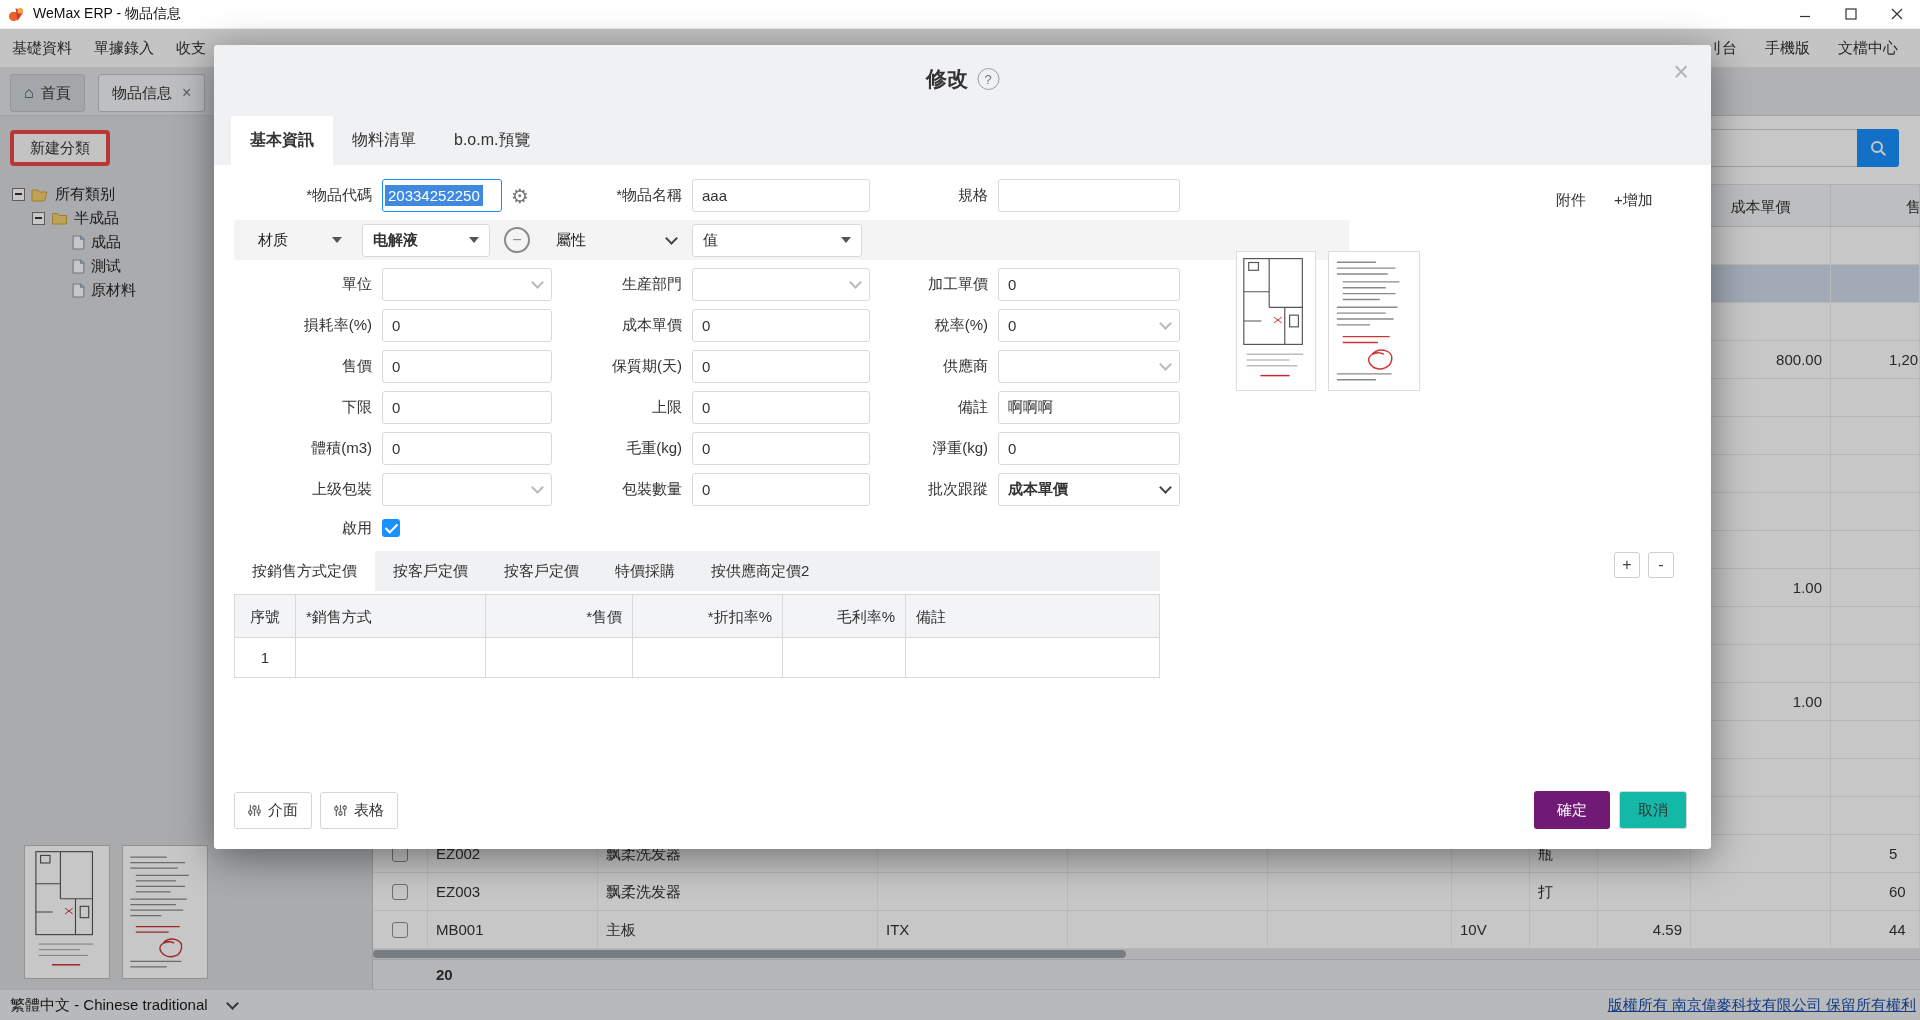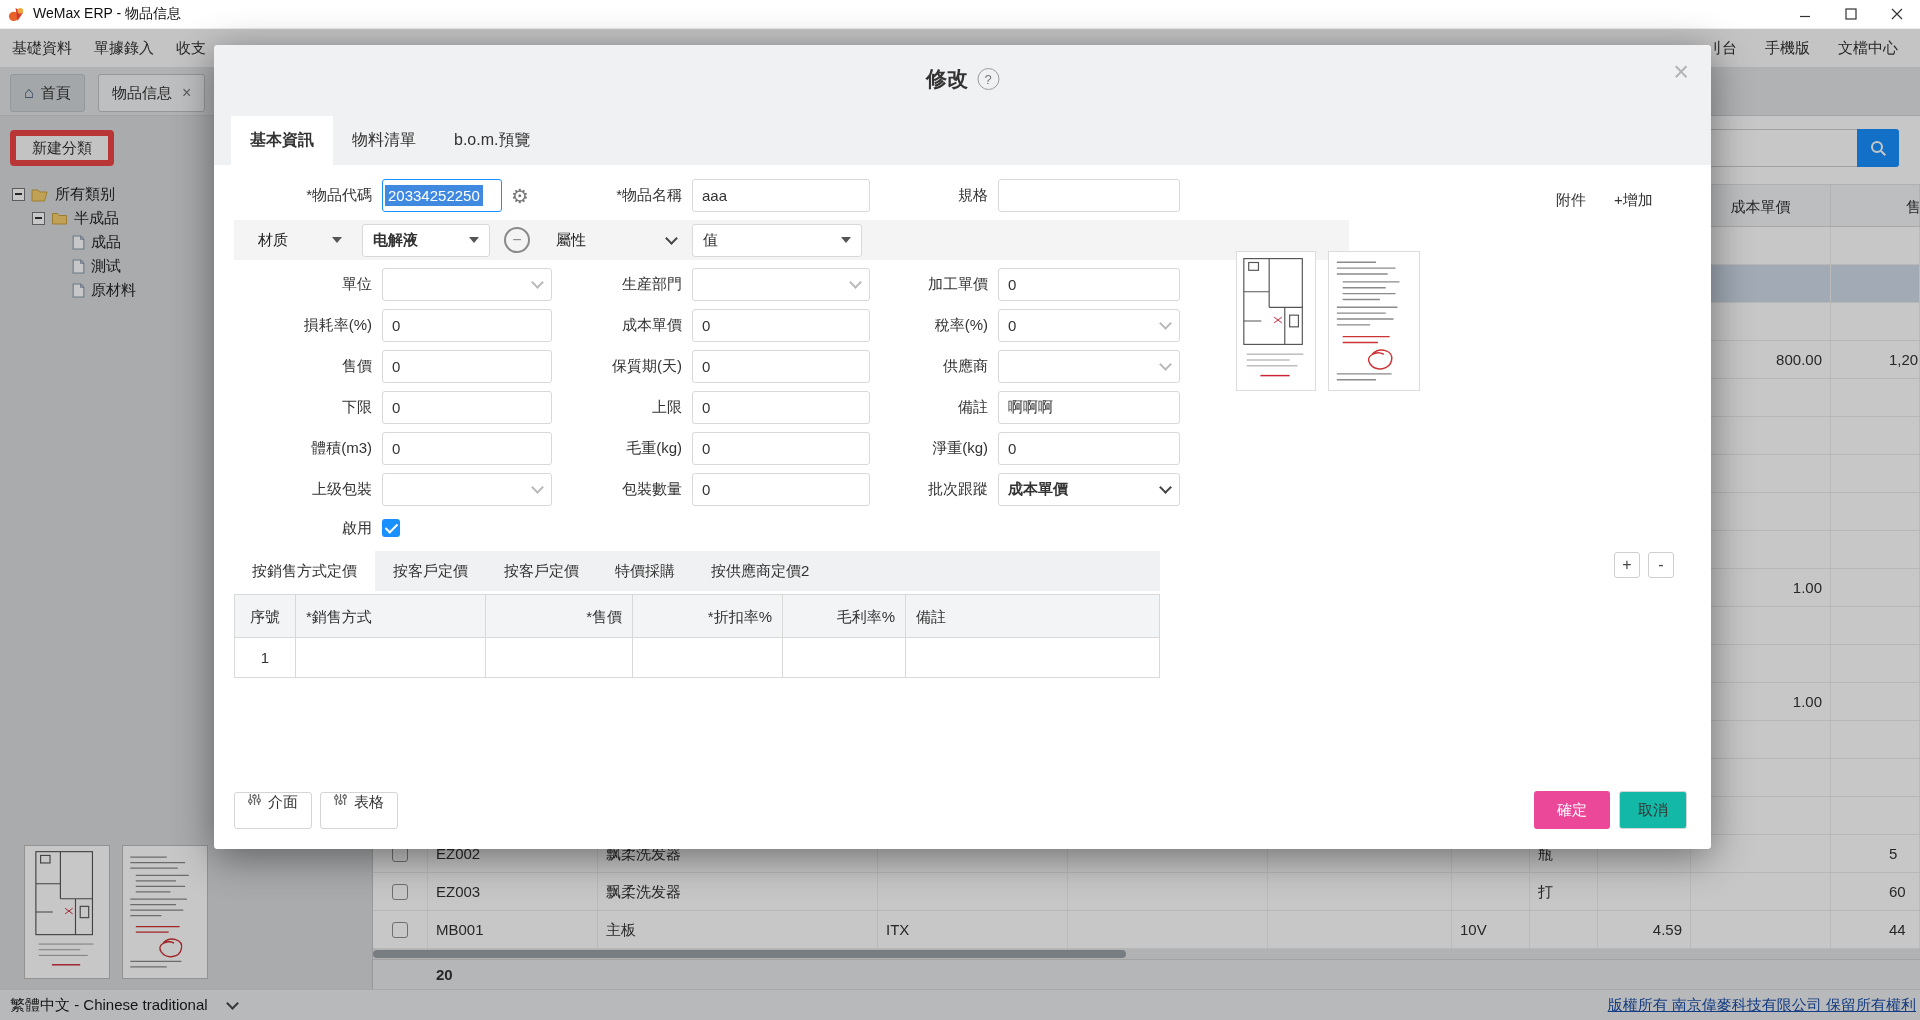--- a/index.html
+++ b/index.html
@@ -23,21 +23,21 @@
   
   .tabstrip{position:absolute;top:67px;left:0;right:0;height:49px;background:#e2e4e7;border-bottom:1px solid #cfd2d5;}
   .ptab{position:absolute;top:7px;height:38px;display:flex;align-items:center;gap:7px;padding:0 13px;font-size:15px;border:1px solid #bfc2c5;border-radius:3px;}
   .ptab.home{left:10px;background:#d3d6d9;}
   .ptab.cur{left:98px;background:#f4f5f7;}
   .ptab .hicon{font-size:16px;color:#38506e;line-height:1;}
   .ptab .tclose{color:#777;font-size:16px;margin-left:3px;}
 
   
   .sidebar{position:absolute;top:116px;bottom:31px;left:0;width:373px;background:#d9dbde;border-right:1px solid #c3c5c8;}
-  .newcat{position:absolute;top:14px;left:10px;height:36px;padding:0 16px;background:#fafafa;border:6px solid #ef4444;border-radius:4px;font-size:15px;color:#333;display:flex;align-items:center;}
+  .newcat{position:absolute;top:14px;left:10px;height:36px;padding:0 16px;background:#fafafa;border:4px solid #ef4444;border-radius:4px;font-size:15px;color:#333;display:flex;align-items:center;}
   .tree{position:absolute;top:66px;left:0;right:0;}
   .titem{display:flex;align-items:center;height:24px;gap:6px;font-size:15px;color:#222;}
   .exp{width:13px;height:13px;background:#fff;border:1px solid #777;display:flex;align-items:center;justify-content:center;flex:none;}
   .exp::after{content:"";width:7px;height:1.5px;background:#333;}
   .side-img{position:absolute;width:86px;height:134px;background:#fff;border:1px solid #bbb;overflow:hidden;}
 
   
   .main{position:absolute;top:116px;bottom:31px;left:373px;right:0;background:#fff;}
   .search-input{position:absolute;top:13px;left:840px;width:644px;height:38px;border:1px solid #d0d0d0;border-right:none;border-radius:3px 0 0 3px;background:#fff;padding:0 10px;font-size:15px;outline:none;font-family:inherit;}
   .search-btn{position:absolute;top:13px;left:1484px;width:42px;height:38px;background:#1890ff;border:none;border-radius:0 3px 3px 0;display:flex;align-items:center;justify-content:center;}
@@ -122,22 +122,22 @@
   .prow.pdata .pcell{height:40px;line-height:40px;background:#fff;}
   .pc0{width:61px;text-align:center;}
   .pc1{width:190px;}
   .pc2{width:147px;text-align:right;}
   .pc3{width:150px;text-align:right;}
   .pc4{width:123px;text-align:right;}
   .pc5{flex:1;border-right:none;}
 
   
   .m-foot{position:absolute;left:20px;right:24px;bottom:20px;display:flex;align-items:center;}
-  .tool-btn{height:37px;border:1px solid #d5d5d5;background:#fff;border-radius:3px;display:flex;align-items:flex-start;gap:7px;padding:0 13px;font-size:15px;color:#333;margin-right:8px;}
-  .btn-ok{margin-left:auto;height:38px;padding:0 23px;background:#ec4899;color:#fff;border:none;border-radius:3px;font-size:15px;display:flex;align-items:center;font-family:inherit;}
+  .tool-btn{height:37px;border:1px solid #d5d5d5;background:#fff;border-radius:3px;display:flex;align-items:center;gap:7px;padding:0 13px;font-size:15px;color:#333;margin-right:8px;}
+  .btn-ok{margin-left:auto;height:38px;padding:0 23px;background:#701a75;color:#fff;border:none;border-radius:3px;font-size:15px;display:flex;align-items:center;font-family:inherit;}
   .btn-cancel{height:38px;padding:0 18px;background:#14b8a6;color:#333;border:1px solid #d5d5d5;border-radius:3px;font-size:15px;display:flex;align-items:center;margin-left:9px;font-family:inherit;}
 </style>
 </head>
 <body>
 
 <div class="screen">
 
   <div class="titlebar">
     <span class="app-ic">
       <svg width="17" height="17" viewBox="0 0 18 18">

